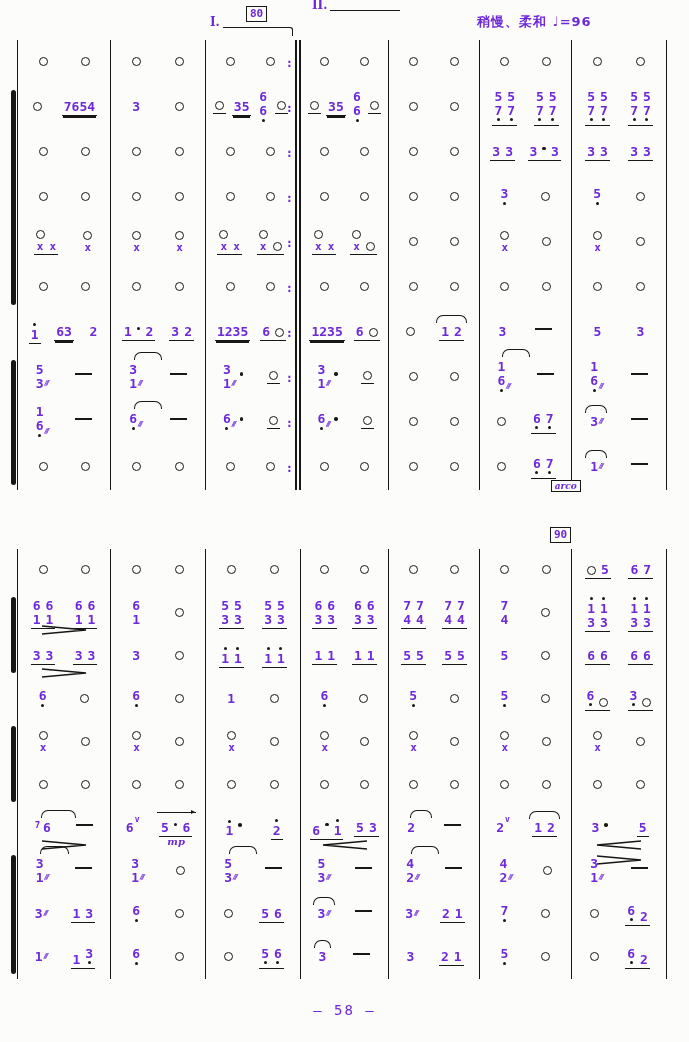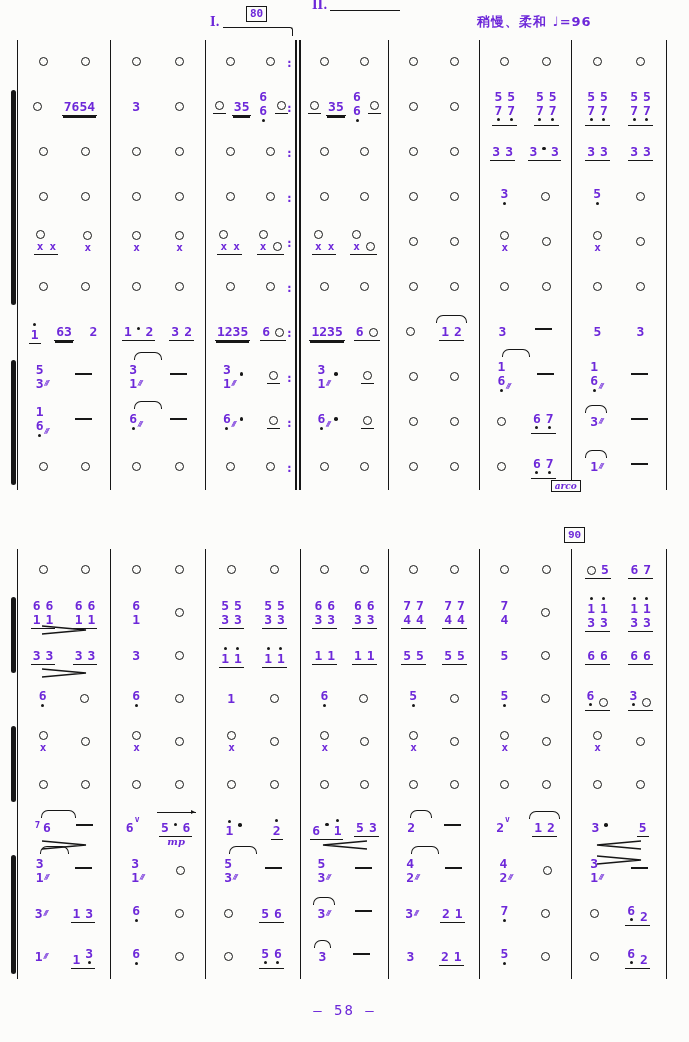--- a/index.html
+++ b/index.html
@@ -44,21 +44,21 @@
   .boxed{position:absolute;top:calc(100% + 2px);left:15%;font:italic 700 9px "DejaVu Serif",serif;
          border:1px solid #171717;padding:0 3px;white-space:nowrap;background:#fcfcfa;z-index:3;margin-left:16px;}
   .hp{position:absolute;left:50%;transform:translateX(-50%);width:48px;height:10px;}
   .hp-below{bottom:0;}
   .hp-above{top:5px;}
   .lbrace{position:absolute;left:-7px;width:4.5px;background:#171717;border-radius:3px;}
   
   .rehearsal{position:absolute;border:1.6px solid #171717;padding:0 3px;
              font:700 11px "DejaVu Sans Mono",monospace;line-height:14px;background:#fcfcfa;}
   #box80{left:246px;top:6px;}
-  #box90{left:564px;top:527px;font-family:Liberation Mono, monospace;}
+  #box90{left:550px;top:527px;}
   .volta{position:absolute;height:8px;border-top:1.7px solid #171717;}
   .v1{left:210px;top:27px;width:82px;border-right:1.7px solid #171717;border-radius:0 3px 0 0;}
   .v2{left:312px;top:10px;width:88px;}
   .vlabel{position:absolute;left:0;top:-13px;font:700 12px "DejaVu Serif",serif;background:#fcfcfa;padding-right:3px;}
   .tempo{position:absolute;left:477px;top:13px;font:700 13px "DejaVu Sans",sans-serif;letter-spacing:1px;}
   .pageno{position:absolute;left:0;right:0;top:1002px;text-align:center;
           font:400 14px "DejaVu Sans Mono",monospace;letter-spacing:2px;}
 </style>
 </head>
 <body>

